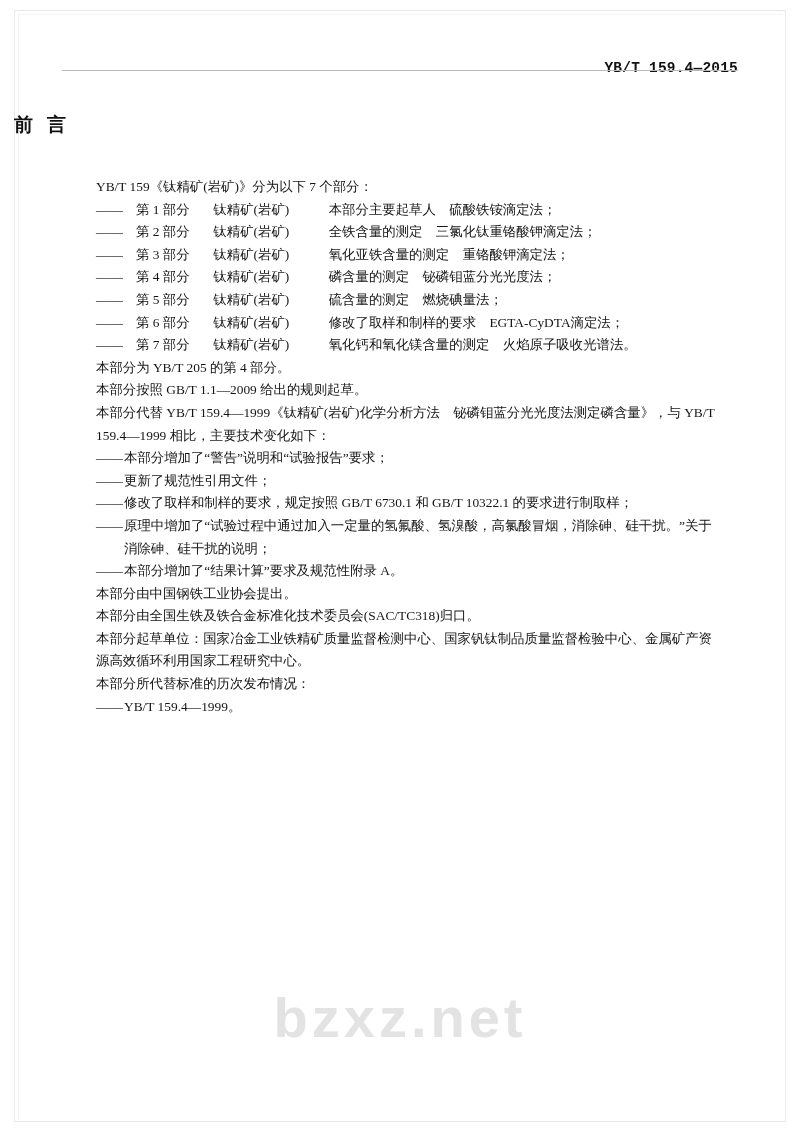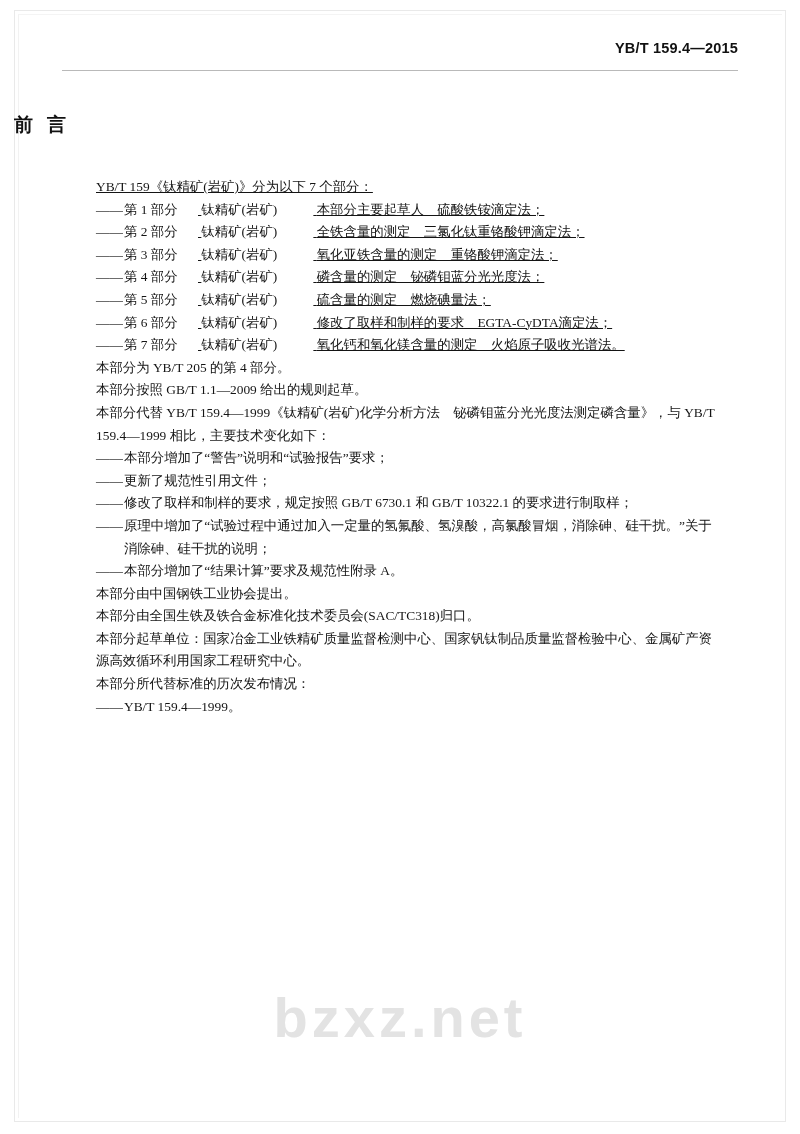--- a/index.html
+++ b/index.html
@@ -35,23 +35,23 @@
     top: 14px;
     right: 18px;
     bottom: 16px;
     border-left: 1px solid #f2f2f2;
     border-top: 1px solid #f4f4f4;
     pointer-events: none;
   }
 
   .header {
     position: absolute;
-    top: 40px;
+    top: 60px;
     right: 62px;
-    font-family: Liberation Sans, sans-serif;
+    font-family: Liberation Mono, monospace;
     font-size: 14.5px;
     font-weight: bold;
     letter-spacing: 0.2px;
     color: #111;
   }
   .header-rule {
     position: absolute;
     top: 70px;
     left: 62px;
     right: 62px;
@@ -77,34 +77,34 @@
     top: 176px;
     left: 96px;
     width: 620px;
     font-size: 13.4px;
     line-height: 22.6px;
     color: #141414;
   }
 
   .line {
     white-space: normal;
-    text-decoration: underline;
   }
   .dash-item {
     padding-left: 28px;
     position: relative;
   }
   .dash-item .dash {
     position: absolute;
     left: 0;
     top: 0;
   }
   .part-label {
     display: inline-block;
     min-width: 74px;
+    margin-left: 12px;
   }
   .ore {
     display: inline-block;
     min-width: 112px;
   }
 
   .para {
     margin: 0;
   }
   .para-hang {

